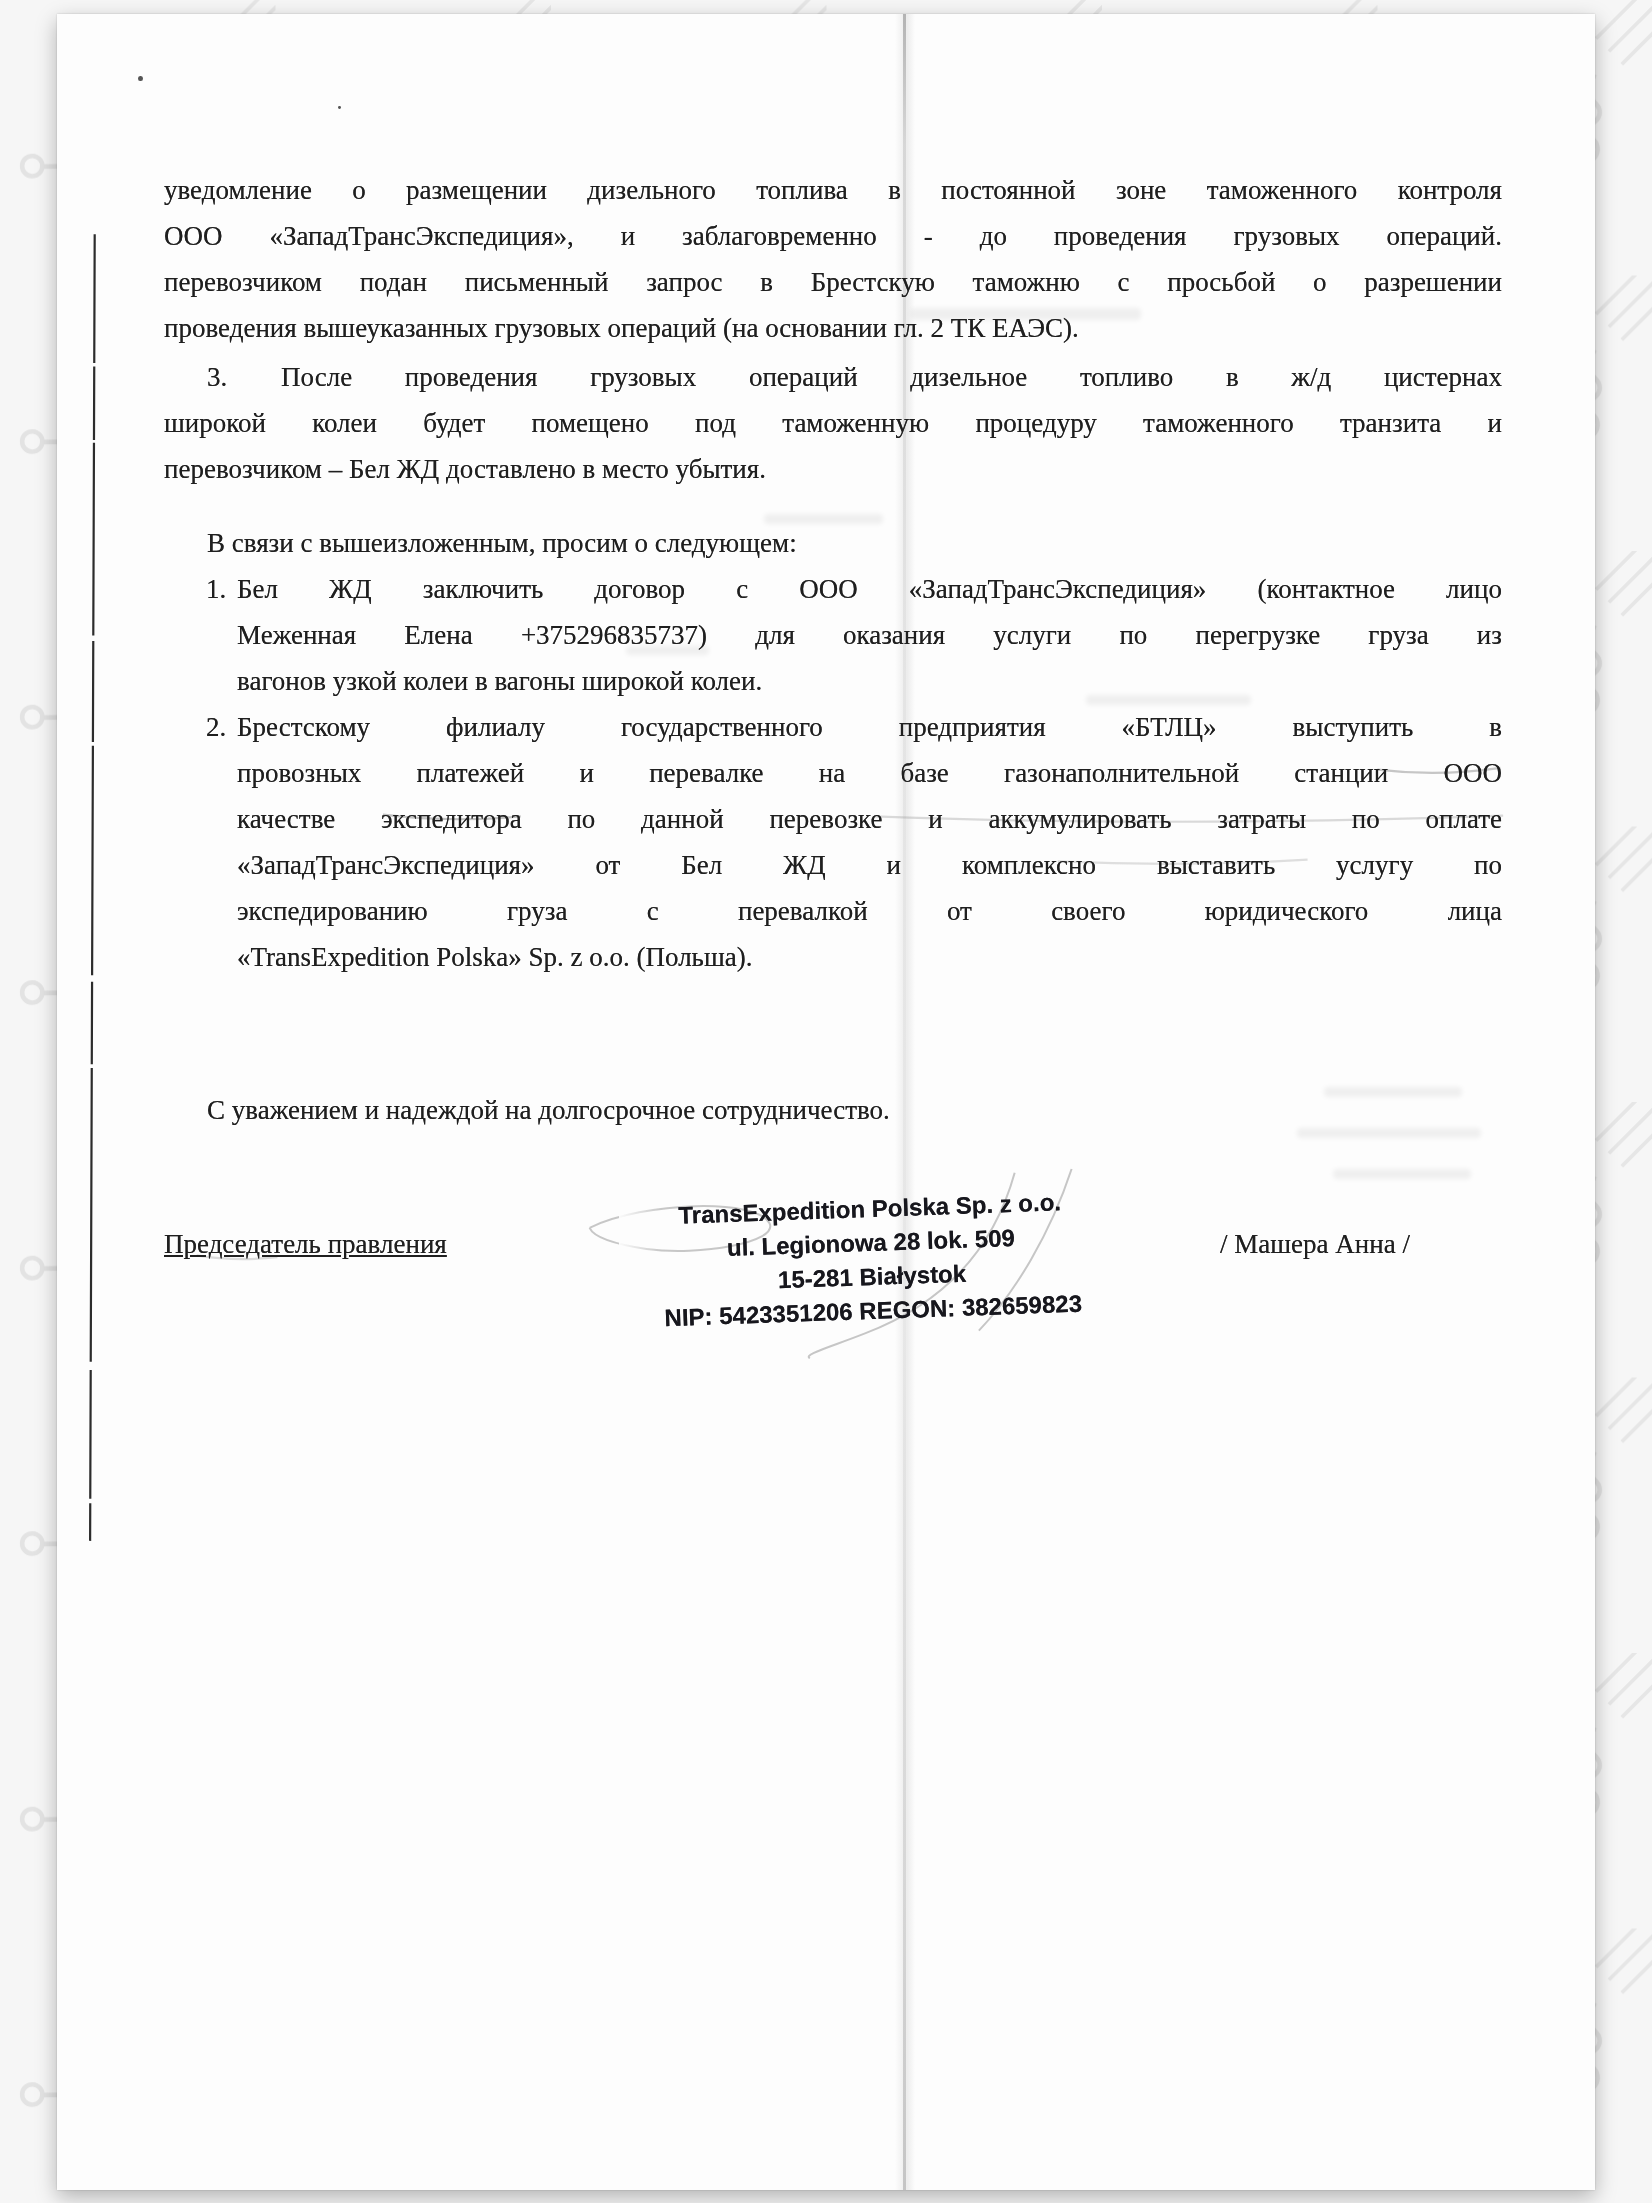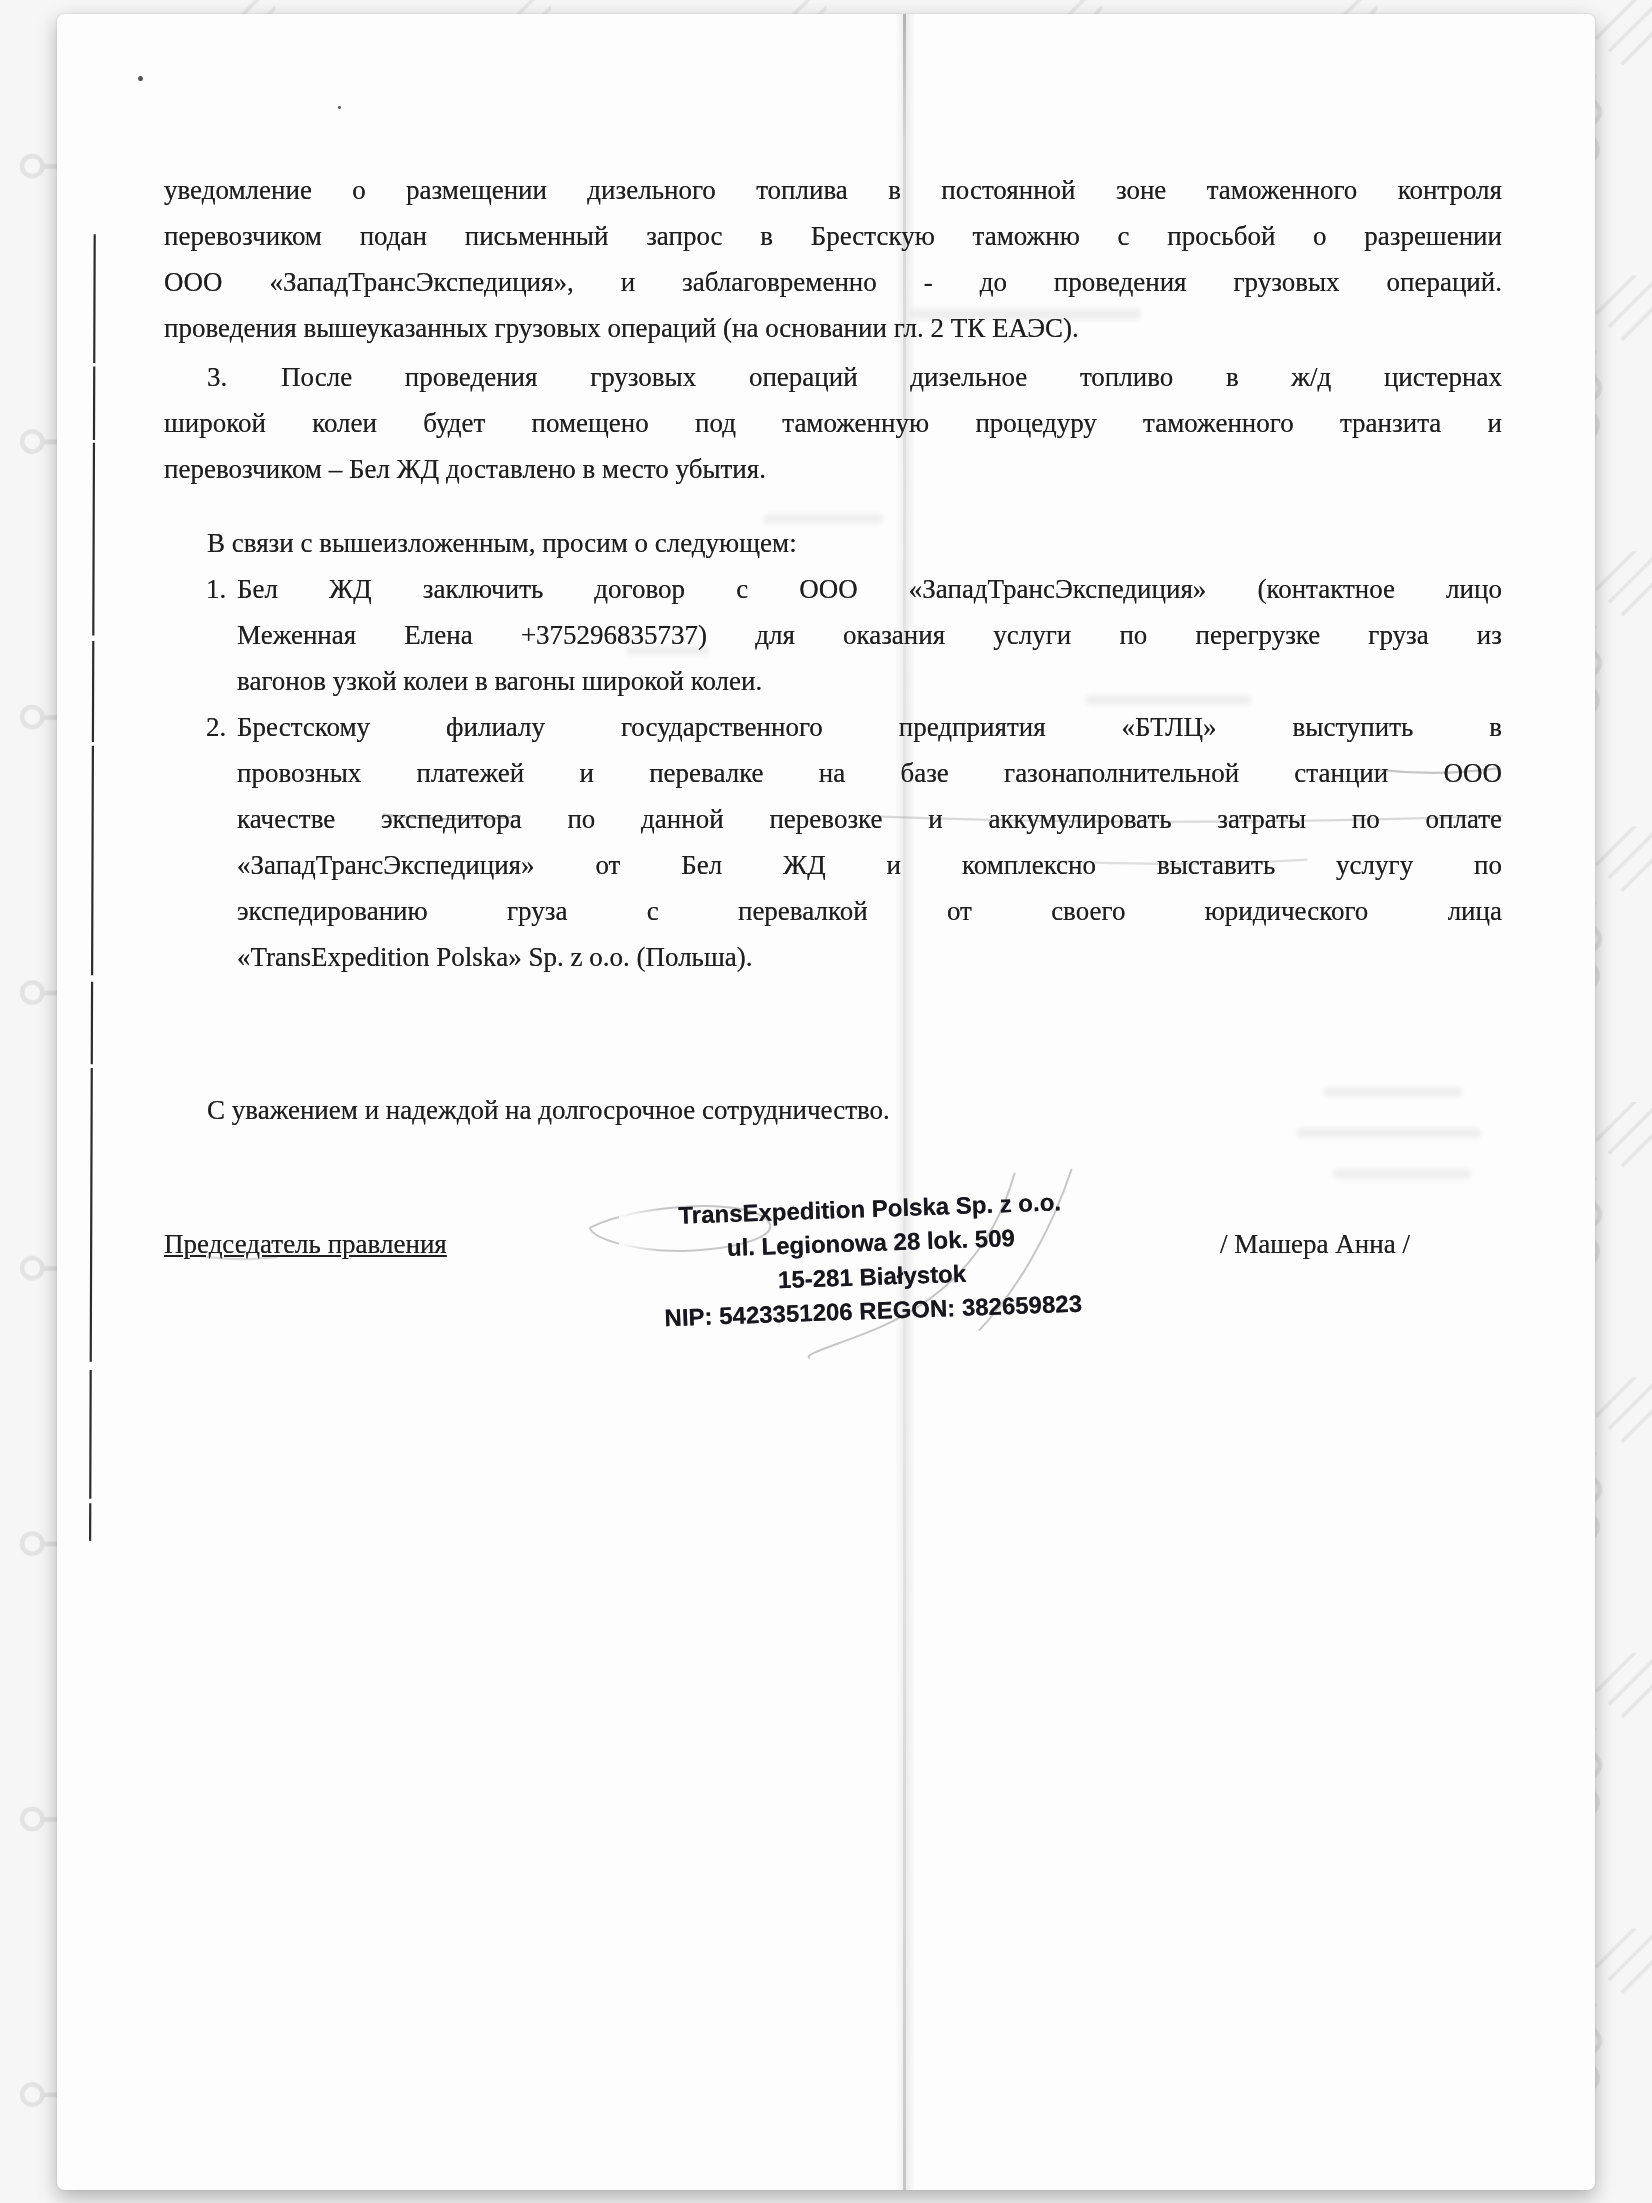--- a/index.html
+++ b/index.html
@@ -8,21 +8,20 @@
     background:#f6f6f6;
     font-family:"Liberation Serif", serif;
   }
   
   #backdrop{position:absolute;left:0;top:0;width:1653px;height:2204px;}
   
   .page{
     position:absolute;left:57px;top:13.8px;width:1538px;height:2176px;
     background:#fdfdfd;
     box-shadow:0 7.3px 20px rgba(0,0,0,.28), 0 0 1.8px rgba(0,0,0,.18);
-    border-radius:7px;
   }
   
   .fold-band{
     position:absolute;left:838px;top:0;width:20px;height:100%;
     background:linear-gradient(90deg,transparent,#f0f0f0 40%,#ececec 60%,transparent);
     pointer-events:none;
   }
   .fold-line{
     position:absolute;left:846px;top:0;width:2.8px;height:100%;
     background:linear-gradient(180deg,#a9a9a9,#d2d2d2 6%,#e2e2e2 30%,#e6e6e6 60%,#d0d0d0 88%,#bdbdbd);
@@ -120,22 +119,22 @@
   <div class="smudge" style="left:569px;top:632px;width:83px;height:9.2px;"></div>
   <div class="smudge" style="left:1029px;top:681px;width:165px;height:10px;"></div>
   <div class="smudge" style="left:1267px;top:1073px;width:138px;height:10px;"></div>
   <div class="smudge" style="left:1240px;top:1114px;width:184px;height:10px;"></div>
   <div class="smudge" style="left:1276px;top:1155px;width:138px;height:10px;"></div>
 
   <div class="content">
 
     <div class="para-1">
         <div class="line">уведомление о размещении дизельного топлива в постоянной зоне таможенного контроля</div>
+        <div class="line">ООО «ЗападТрансЭкспедиция», и заблаговременно - до проведения грузовых операций.</div>
         <div class="line">перевозчиком подан письменный запрос в Брестскую таможню с просьбой о разрешении</div>
-        <div class="line">ООО «ЗападТрансЭкспедиция», и заблаговременно - до проведения грузовых операций.</div>
         <div class="line last">проведения вышеуказанных грузовых операций (на основании гл. 2 ТК ЕАЭС).</div>
       </div>
 
     <div class="para-3">
       <span class="num">3.</span>
       <div>
           <div class="line">После проведения грузовых операций дизельное топливо в ж/д цистернах</div>
           <div class="line">широкой колеи будет помещено под таможенную процедуру таможенного транзита и</div>
           <div class="line last">перевозчиком – Бел ЖД доставлено в место убытия.</div>
         </div>

